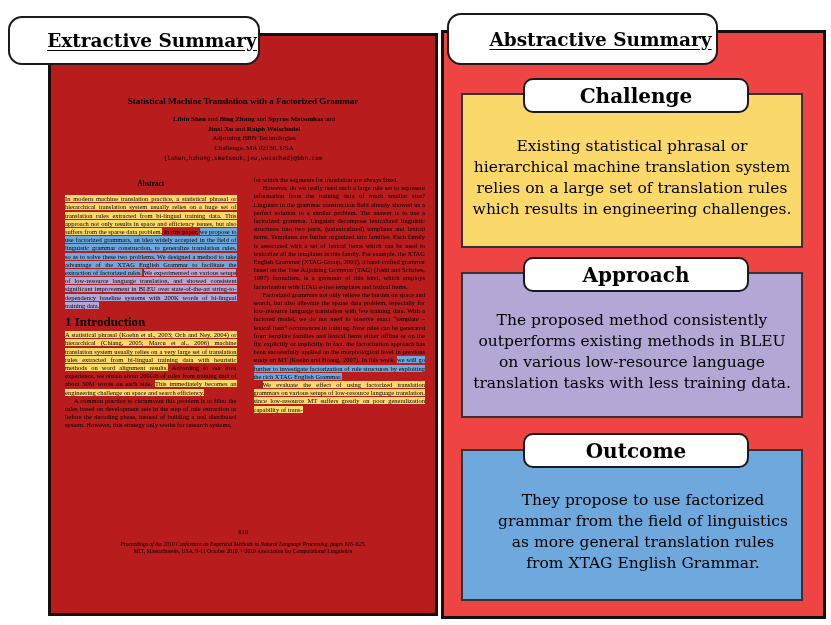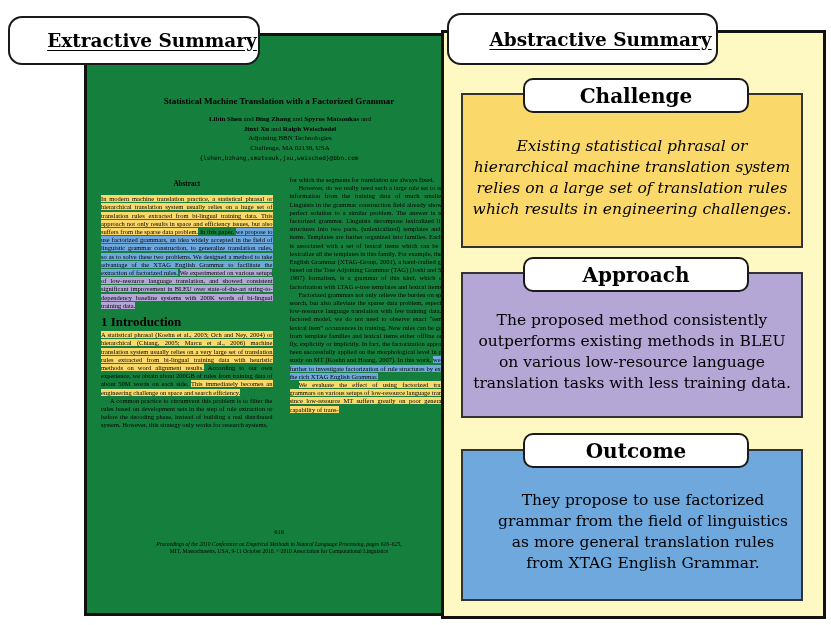--- a/index.html
+++ b/index.html
@@ -26,23 +26,22 @@
     padding-left:36px;
   }
   .label-extractive{left:8px;top:16px;width:212px;height:45px;}
   .label-abstractive{left:447px;top:13px;width:231px;height:48px;}
 
   
   .panel-left{
     position:absolute;
     left:48px;top:33px;width:384px;height:577px;
     border:3px solid #111;
-    background:#15803d;
+    background:#b91c1c;
     z-index:1;
-    margin-left:36px;
   }
   .paper-title{
     margin:60px 8px 0 8px;
     text-align:center;
     font-family:"Liberation Serif", serif;
     font-weight:bold;
     font-size:9px;
   }
   .paper-authors{
     margin-top:9px;
@@ -97,21 +96,21 @@
     line-height:7px;
     margin-top:6px;
   }
   .paper-footer .l1{font-style:italic;}
 
   
   .panel-right{
     position:absolute;
     left:441px;top:30px;width:379px;height:583px;
     border:3px solid #111;
-    background:#fef9c3;
+    background:#ef4444;
     z-index:1;
   }
   .sum-tab{
     position:absolute;
     left:79px;width:222px;height:31px;
     background:#fff;
     border:2.5px solid #1a1a1a;
     border-radius:10px;
     display:flex;align-items:center;justify-content:center;
     font-weight:bold;font-size:20px;
@@ -123,21 +122,21 @@
     border:2px solid #333;
     display:flex;align-items:center;justify-content:center;
     text-align:center;
     font-size:15.5px;
     line-height:21px;
     padding:16px 6px 2px 6px;
     box-sizing:border-box;
     z-index:2;
   }
   .tab-challenge{top:45px;}
-  .box-challenge{top:60px;height:155px;font-style:italic;}
+  .box-challenge{top:60px;height:155px;}
   .tab-approach{top:224px;}
   .box-approach{top:239px;height:146px;}
   .tab-outcome{top:400px;}
   .box-outcome{top:416px;height:152px;padding-left:28px;}
 </style>
 </head>
 <body>
 
 <div class="float-label label-extractive">
   <span>Extractive Summary</span>

